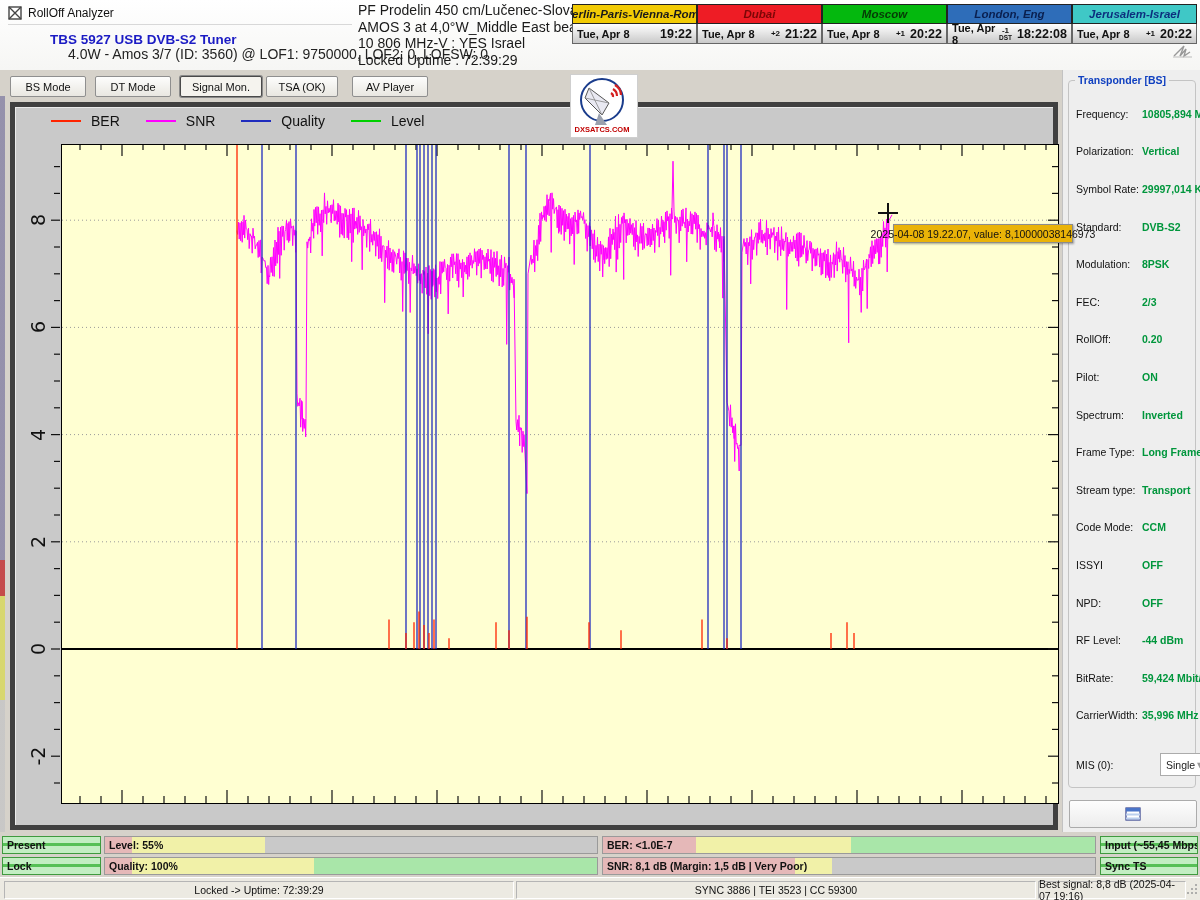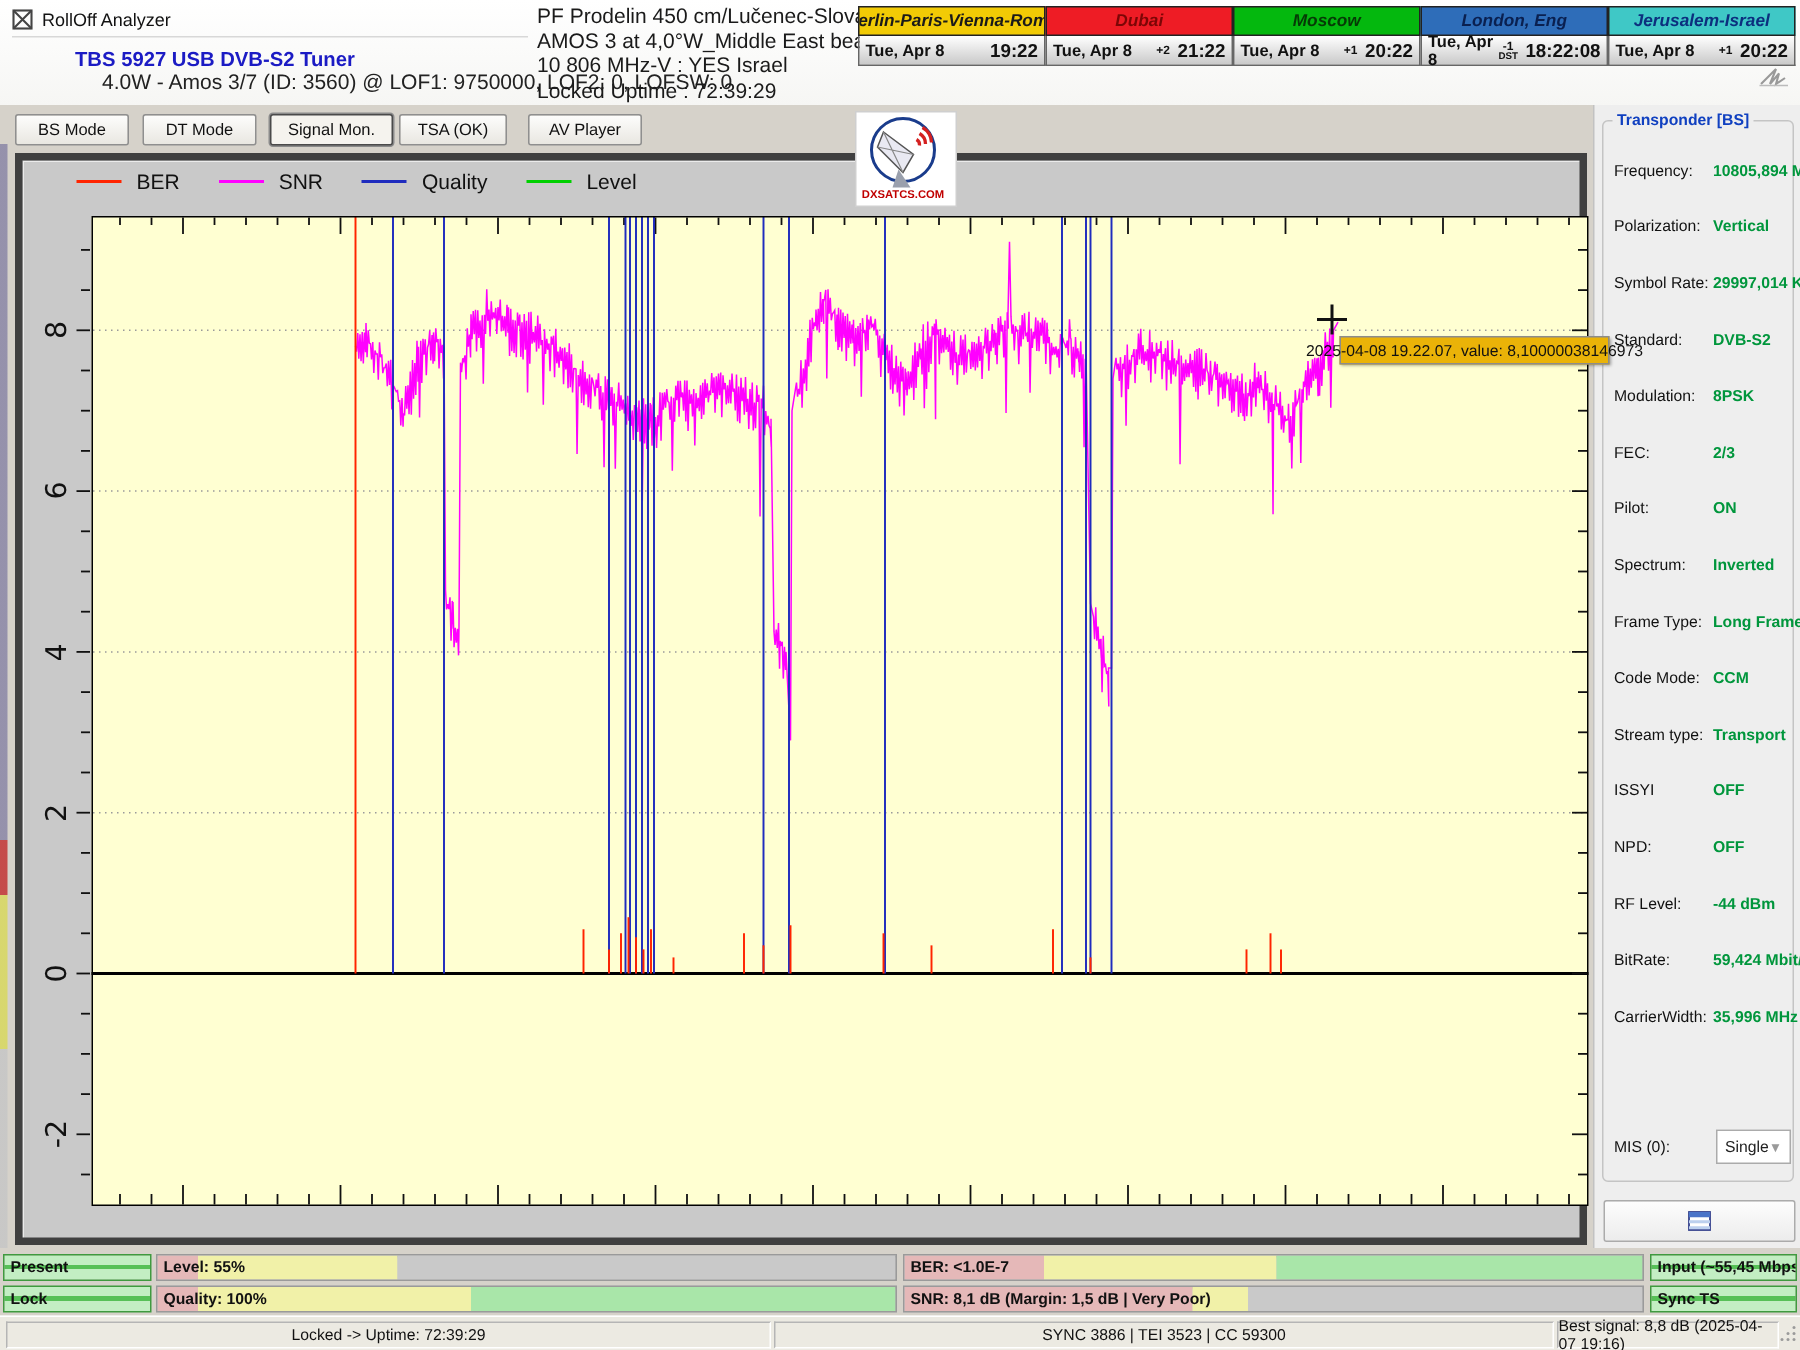--- a/index.html
+++ b/index.html
@@ -39,21 +39,21 @@
   .plot svg{position:absolute;left:0;top:0;overflow:visible;}
   .ylab{position:absolute;left:-36px;width:26px;height:22px;display:flex;align-items:center;justify-content:center;transform:rotate(-90deg);font-family:"DejaVu Sans",sans-serif;font-size:19px;color:#111;}
   
   .sidebar{position:absolute;left:1062px;top:70px;width:138px;height:762px;background:#eeeeee;border-left:1px solid #c2c2c2;box-sizing:border-box;}
   .groupbox{position:absolute;left:5px;top:10px;width:126px;height:706px;border:1px solid #c4c4c4;border-radius:4px;}
   .gb-title{position:absolute;left:6px;top:-7px;background:#eeeeee;padding:0 3px;font-size:10.5px;font-weight:bold;color:#1040c0;}
   .tp-rows{position:absolute;left:7px;top:14px;right:2px;}
   .tp-row{height:37.6px;display:flex;align-items:center;}
   .tp-label{font-size:10.5px;color:#111;width:66px;flex:none;}
   .tp-value{font-size:10.5px;font-weight:bold;color:#00963c;white-space:nowrap;}
-  .mis-row{position:absolute;left:7px;top:672px;display:flex;align-items:center;width:116px;}
+  .mis-row{position:absolute;left:7px;top:672px;display:flex;align-items:center;width:116px;gap:16px;}
   .mis-select{margin-left:2px;width:68px;height:21px;background:#fff;border:1px solid #ababab;display:flex;align-items:center;justify-content:space-between;padding:0 5px;font-size:10.5px;color:#222;cursor:pointer;}
   .mis-chevron{color:#9a9a9a;font-size:9px;}
   .export-btn{position:absolute;left:6px;top:730px;width:126px;height:26px;background:linear-gradient(#fdfdfd,#ececec);border:1px solid #ababab;border-radius:2px;display:flex;align-items:center;justify-content:center;cursor:pointer;}
   
   .ind-row{position:absolute;left:0;width:1200px;height:18px;}
   .badge{position:absolute;height:18px;border:1px solid #3f9a3f;box-sizing:border-box;
          background:linear-gradient(#c3eec3 0%,#c3eec3 38%,#57c057 38%,#57c057 58%,#c3eec3 58%,#c3eec3 100%);
          font-size:10.5px;font-weight:bold;color:#111;display:flex;align-items:center;padding:0 4px;white-space:nowrap;overflow:hidden;}
   .bar{position:absolute;height:18px;border:1px solid #9a9a9a;box-sizing:border-box;background:#c9c9c9;overflow:hidden;box-shadow:inset 0 1px 2px rgba(0,0,0,.25);}
   .bar .seg{position:absolute;top:0;bottom:0;}
@@ -405,38 +405,42 @@
         </div>
         <div class="tp-row">
           <span class="tp-label">Modulation:</span>
           <span class="tp-value">8PSK</span>
         </div>
         <div class="tp-row">
           <span class="tp-label">FEC:</span>
           <span class="tp-value">2/3</span>
         </div>
         <div class="tp-row">
+          <span class="tp-label">RollOff:</span>
+          <span class="tp-value">0.20</span>
+        </div>
+        <div class="tp-row">
           <span class="tp-label">Pilot:</span>
           <span class="tp-value">ON</span>
         </div>
         <div class="tp-row">
           <span class="tp-label">Spectrum:</span>
           <span class="tp-value">Inverted</span>
         </div>
         <div class="tp-row">
           <span class="tp-label">Frame Type:</span>
           <span class="tp-value">Long Frame</span>
         </div>
         <div class="tp-row">
+          <span class="tp-label">Stream type:</span>
+          <span class="tp-value">Transport</span>
+        </div>
+        <div class="tp-row">
           <span class="tp-label">Code Mode:</span>
           <span class="tp-value">CCM</span>
-        </div>
-        <div class="tp-row">
-          <span class="tp-label">Stream type:</span>
-          <span class="tp-value">Transport</span>
         </div>
         <div class="tp-row">
           <span class="tp-label">ISSYI</span>
           <span class="tp-value">OFF</span>
         </div>
         <div class="tp-row">
           <span class="tp-label">NPD:</span>
           <span class="tp-value">OFF</span>
         </div>
         <div class="tp-row">

